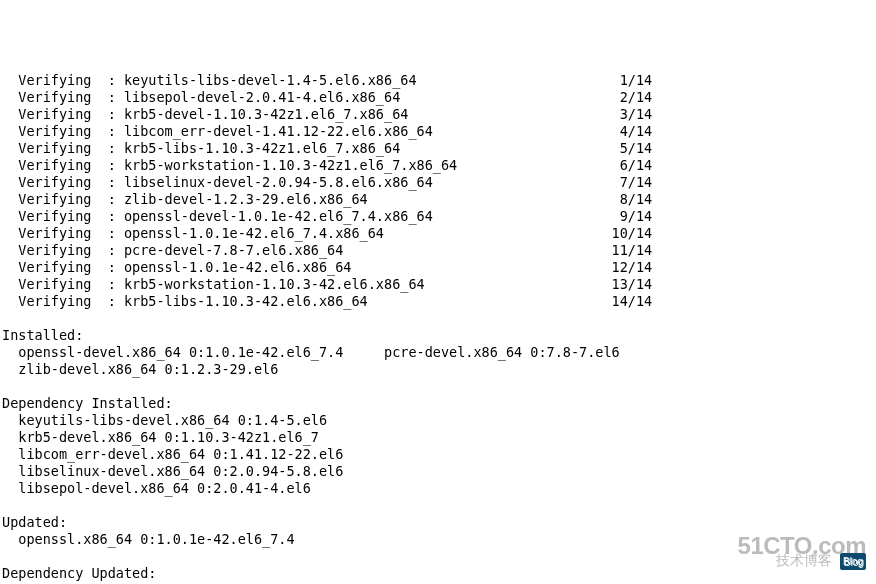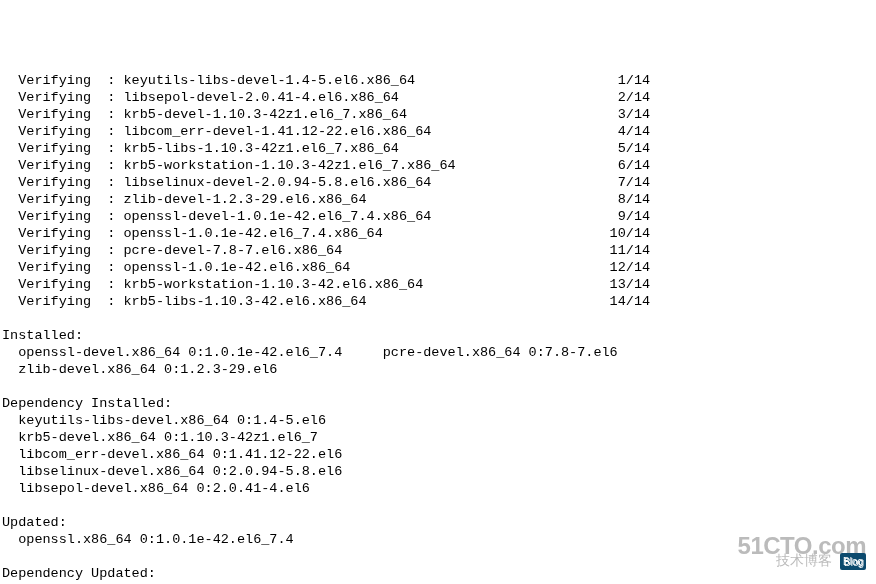--- a/index.html
+++ b/index.html
@@ -15,21 +15,20 @@
       color: #000000;
       white-space: pre;
       padding: 4px 2px;
       width: 876px;
       height: 584px;
       overflow: hidden;
       position: relative;
     }
     .line {
       white-space: pre;
-      font-family: Liberation Mono, monospace;
     }
     .watermark {
       position: absolute;
       right: 10px;
       bottom: 14px;
       text-align: right;
       font-family: Arial, sans-serif;
       color: #bbbbbb;
       pointer-events: none;
       white-space: normal;

